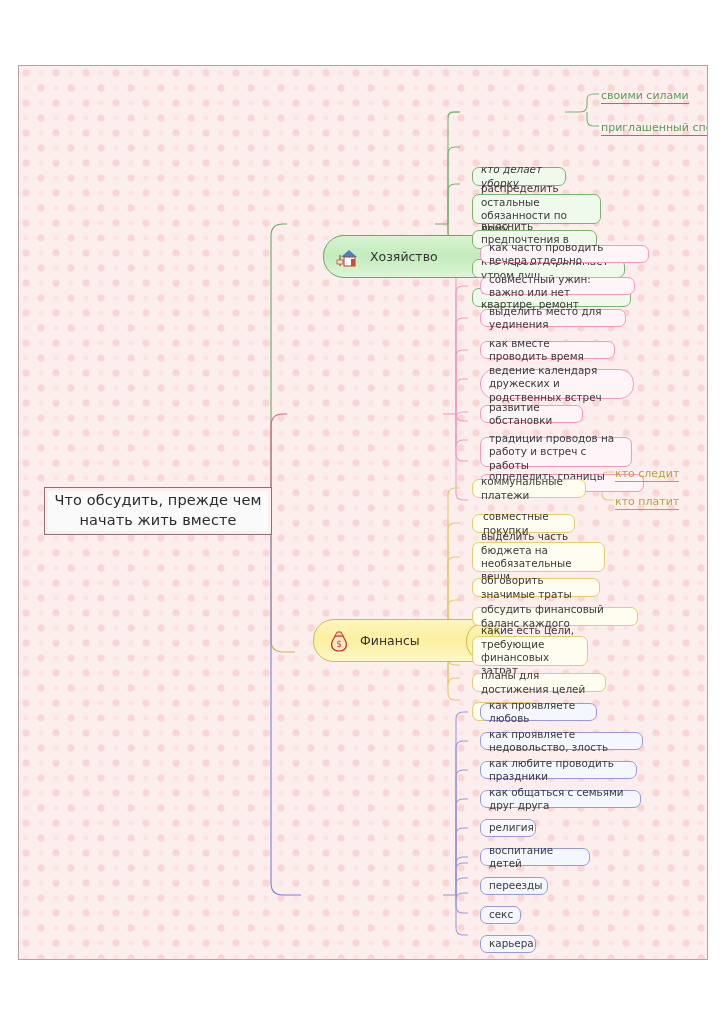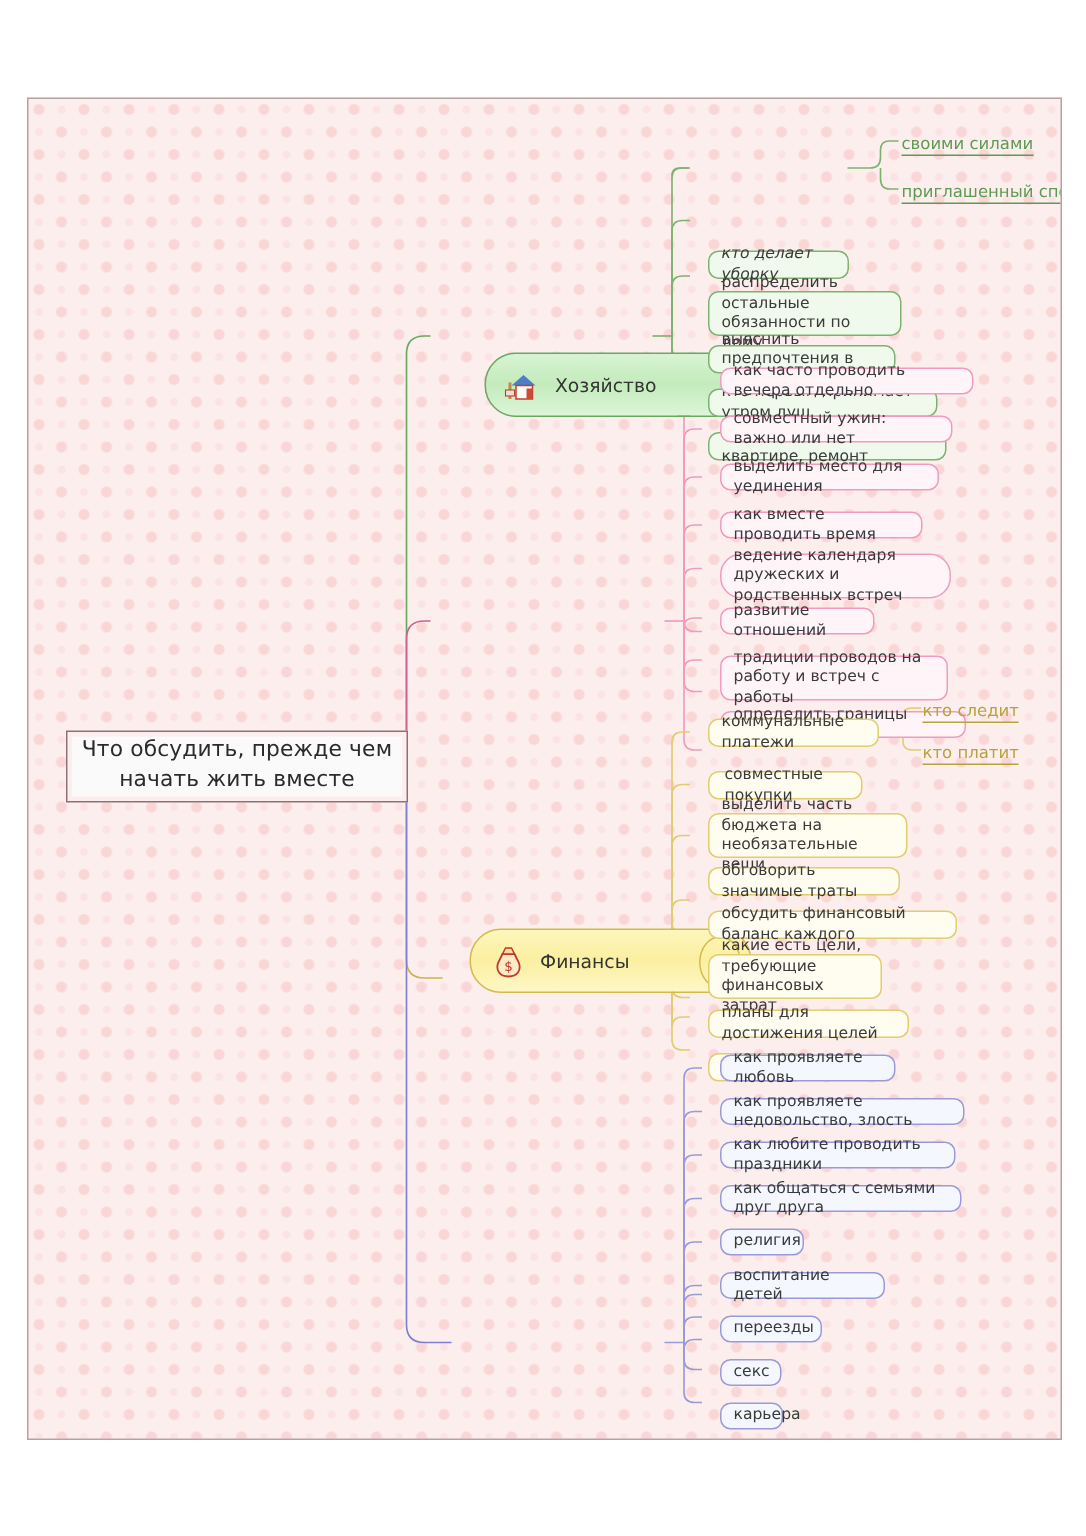--- a/index.html
+++ b/index.html
@@ -200,21 +200,21 @@
   <div class="leaf p" style="left:461px;top:243px;width:146px;height:18px;">
     <span>выделить место для уединения</span>
   </div>
   <div class="leaf p" style="left:461px;top:275px;width:135px;height:18px;">
     <span>как вместе проводить время</span>
   </div>
   <div class="leaf p" style="left:461px;top:303px;width:154px;height:30px;border-radius:14px;">
     <span>ведение календаря дружеских и родственных встреч</span>
   </div>
   <div class="leaf p" style="left:461px;top:339px;width:103px;height:18px;">
-    <span>развитие отношений</span>
+    <span>развитие обстановки</span>
   </div>
   <div class="leaf p" style="left:461px;top:371px;width:152px;height:30px;">
     <span>традиции проводов на работу и встреч с работы</span>
   </div>
   <div class="leaf p" style="left:461px;top:408px;width:164px;height:18px;">
     <span>определить границы частной жизни</span>
   </div>
 
   <div class="branch" id="b-fin">
     <span class="bicon">
@@ -274,17 +274,17 @@
   </div>
   <div class="leaf b" style="left:461px;top:782px;width:110px;height:18px;">
     <span>воспитание детей</span>
   </div>
   <div class="leaf b" style="left:461px;top:811px;width:68px;height:18px;">
     <span>переезды</span>
   </div>
   <div class="leaf b" style="left:461px;top:840px;width:41px;height:18px;">
     <span>секс</span>
   </div>
-  <div class="leaf b" style="left:461px;top:869px;width:42px;height:18px;">
+  <div class="leaf b" style="left:461px;top:869px;width:56px;height:18px;">
     <span>карьера</span>
   </div>
 
 </div>
 
 </body></html>

